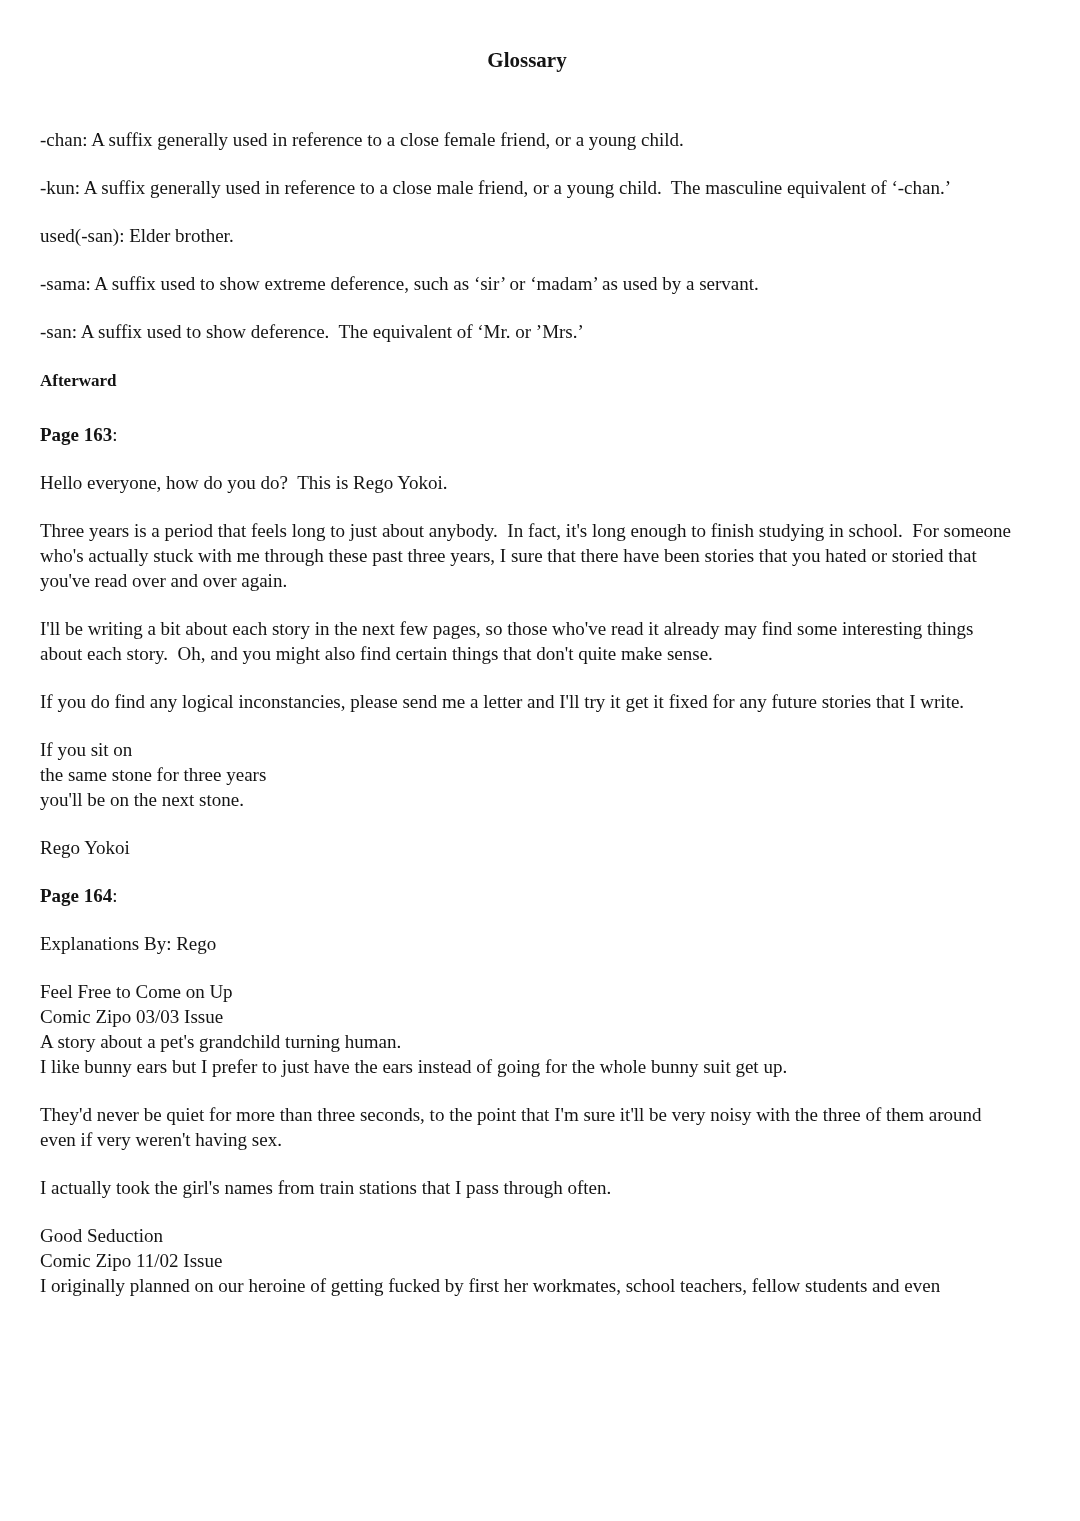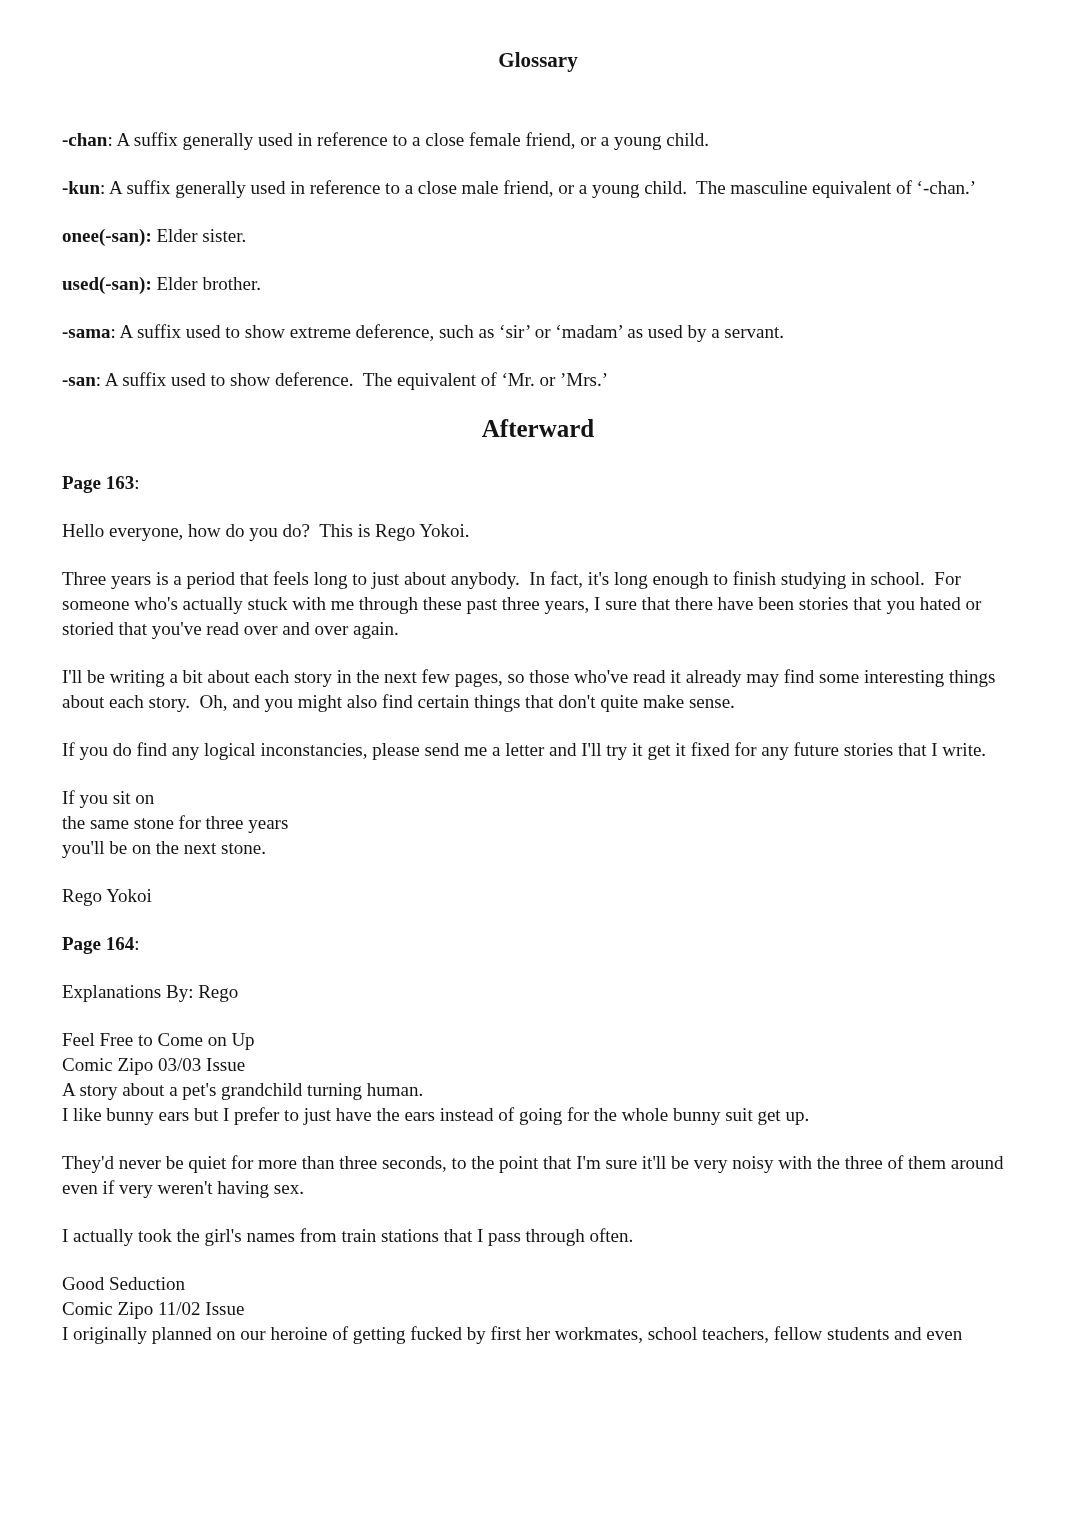--- a/index.html
+++ b/index.html
@@ -10,56 +10,54 @@
   .page {
     position: relative;
     width: 1080px;
     height: 1521px;
     background: #ffffff;
     color: #141414;
     font-family: "Liberation Serif", "DejaVu Serif", serif;
     font-size: 19px;
     line-height: 25px;
     box-sizing: border-box;
-    padding: 48px 66px 0 62px;
+    padding: 48px 66px 0 40px;
     overflow: hidden;
   }
   .doc-title {
     font-size: 21px;
     line-height: 25px;
     font-weight: bold;
     text-align: center;
     margin: 0 0 54px 0;
   }
   .section-title {
-    font-size: 25px;
+    font-size: 17px;
     line-height: 25px;
     font-weight: bold;
-    text-align: center;
     margin: 24px 0 29px 0;
   }
   p.entry, p.para {
     margin: 0 0 23px 0;
     white-space: pre-wrap;
   }
-  .term { font-weight: bold; }
+  .term { font-weight: normal; }
   .page-label { font-weight: bold; margin-top: 27px; }
 </style>
 </head>
 <body>
 
 <div class="page">
 
   <h1 class="doc-title">Glossary</h1>
 
   <p class="entry"><span class="term">-chan</span><span>: A suffix generally used in reference to a close female friend, or a young child.</span></p>
 
   <p class="entry"><span class="term">-kun</span><span>: A suffix generally used in reference to a close male friend, or a young child.  The masculine equivalent of ‘-chan.’</span></p>
 
-  <p class="entry"><span class="term">onee(-san):</span><span> Elder sister.</span></p>
 
   <p class="entry"><span class="term">used(-san):</span><span> Elder brother.</span></p>
 
   <p class="entry"><span class="term">-sama</span><span>: A suffix used to show extreme deference, such as ‘sir’ or ‘madam’ as used by a servant.</span></p>
 
   <p class="entry"><span class="term">-san</span><span>: A suffix used to show deference.  The equivalent of ‘Mr. or ’Mrs.’</span></p>
 
 
   <h2 class="section-title">Afterward</h2>
 

